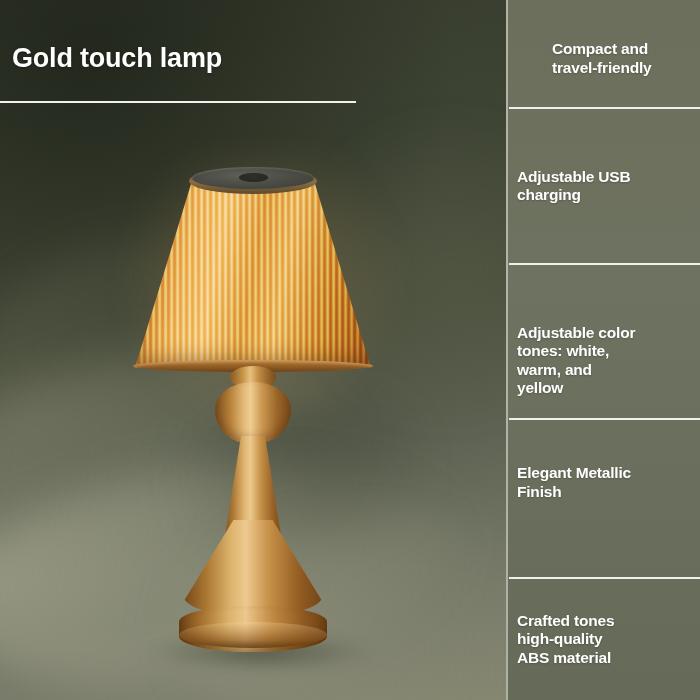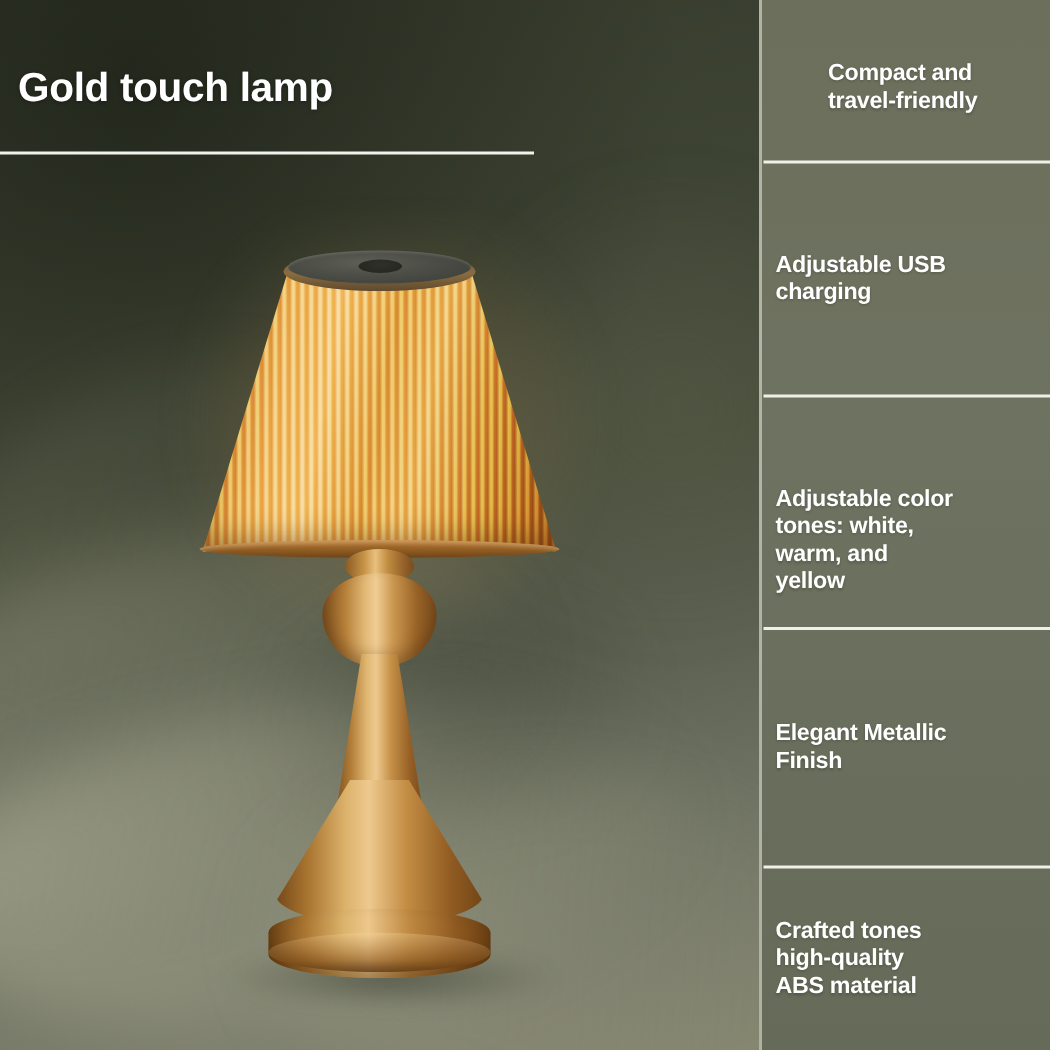--- a/index.html
+++ b/index.html
@@ -286,21 +286,21 @@
     <div class="panel-rule" style="top:263px;"></div>
 
     <div class="feature" style="top:265px; height:153px;margin-top:19px;">
       <div class="feature-text">Adjustable color
 tones: white,
 warm, and
 yellow</div>
     </div>
     <div class="panel-rule" style="top:418px;"></div>
 
-    <div class="feature" style="top:420px; height:157px;">
+    <div class="feature" style="top:404px; height:157px;">
       <div class="feature-text">Elegant Metallic
 Finish</div>
     </div>
     <div class="panel-rule" style="top:577px;"></div>
 
     <div class="feature" style="top:579px; height:121px;">
       <div class="feature-text">Crafted tones
 high-quality
 ABS material</div>
     </div>

